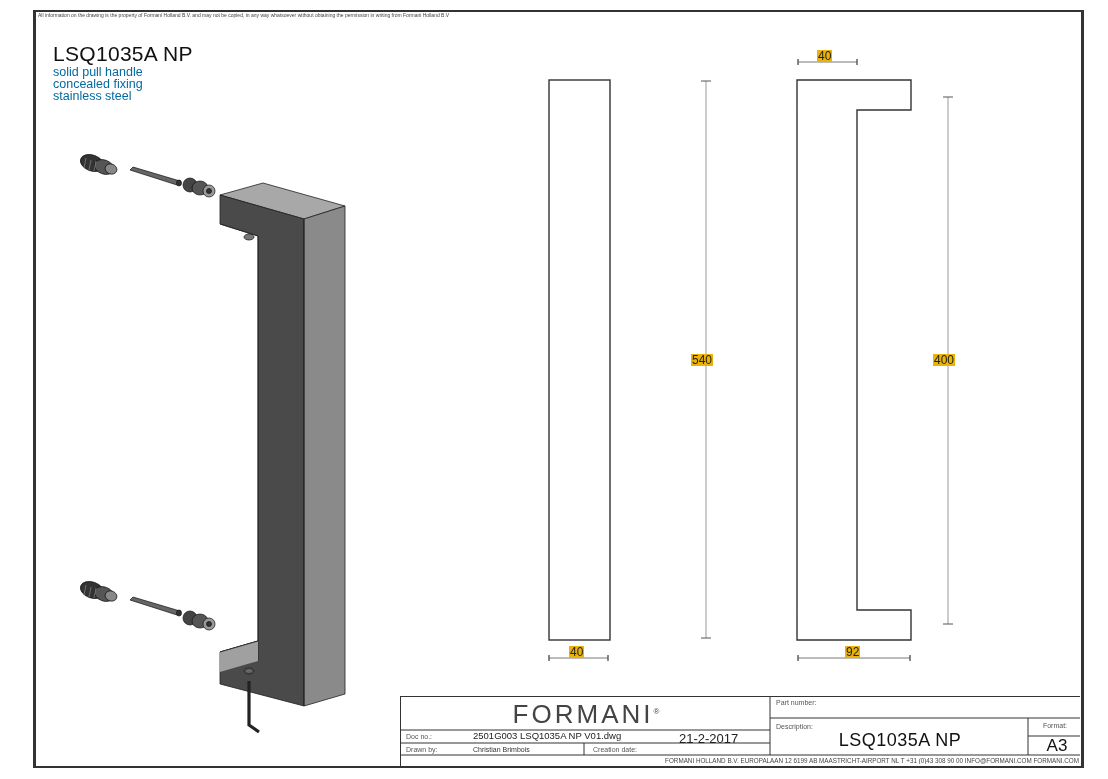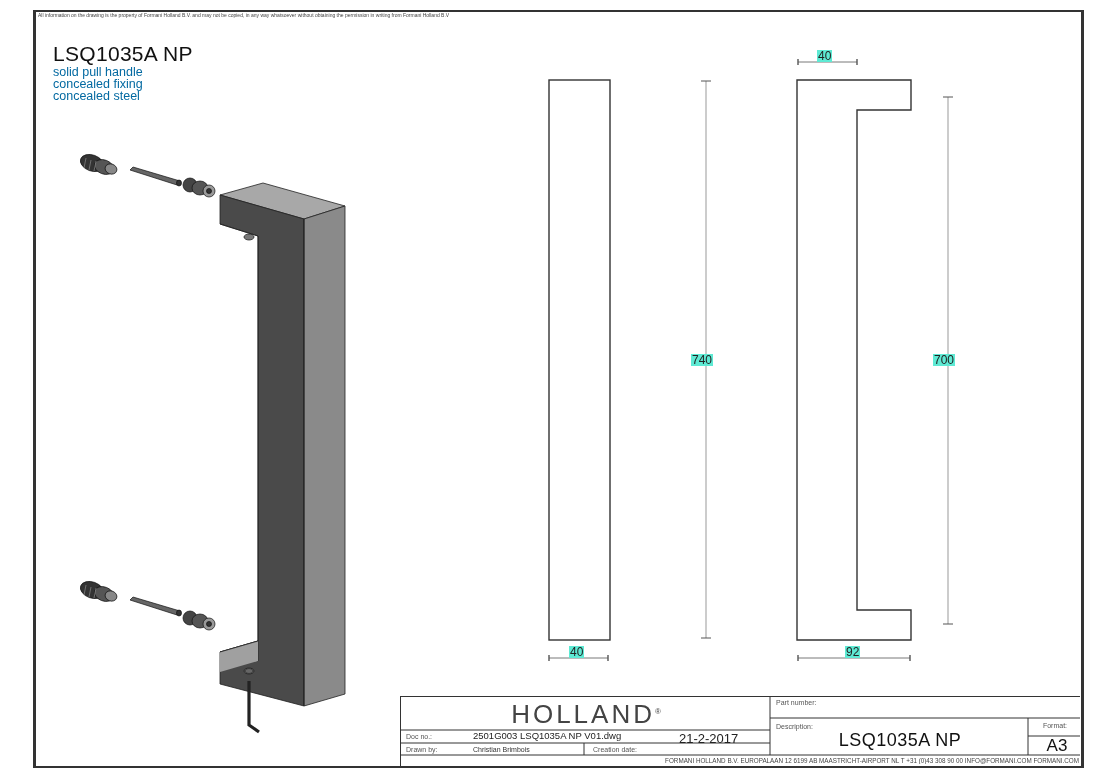--- a/index.html
+++ b/index.html
@@ -2,38 +2,38 @@
 <html><head>
 <meta charset="utf-8">
 <style>
   html, body { margin:0; padding:0; background:#ffffff; }
   body { width:1108px; height:779px; position:relative; overflow:hidden; font-family:"Liberation Sans", sans-serif; color:#111; }
   .frame { position:absolute; left:33px; top:10px; width:1045px; height:754px; border:2px solid #333; border-left-width:3px; border-right-width:3px; box-sizing:content-box; }
   .disclaimer { position:absolute; left:38px; top:12px; font-size:5px; color:#444; white-space:nowrap; }
   .title { position:absolute; left:53px; top:42px; font-size:21px; color:#111; letter-spacing:0.3px; }
   .sub { position:absolute; left:53px; font-size:12.5px; color:#0369a1; line-height:13px; }
   svg.draw { position:absolute; left:0; top:0; }
-  .dimtxt { position:absolute; font-size:12px; color:#222; background:#5eead4; padding:0 1px; line-height:12px; }
+  .dimtxt { position:absolute; font-size:12px; color:#222; background:#eab308; padding:0 1px; line-height:12px; }
   .tb { position:absolute; left:400px; top:696px; width:680px; height:70px; border-top:1.5px solid #333; border-left:1.5px solid #333; box-sizing:border-box; }
   .cell { position:absolute; box-sizing:border-box; font-size:7.5px; color:#333;text-align:right; }
   .brand { position:absolute; left:0; top:0; width:370px; height:34px; text-align:center; font-size:26px; font-weight:normal; color:#444; letter-spacing:3px; line-height:34px; }
   .brand sup { font-size:8px; letter-spacing:0; vertical-align:top; position:relative; top:-2px; }
   .lbl { font-size:7px; color:#555; }
   .val { font-size:9.5px; color:#222; }
 </style>
 </head>
 <body>
 
 <div class="frame"></div>
 <div class="disclaimer">All information on the drawing is the property of Formani Holland B.V. and may not be copied, in any way whatsoever without obtaining the permission in writing from Formani Holland B.V</div>
 
 <div class="title">LSQ1035A NP</div>
 <div class="sub" style="top:66px">solid pull handle</div>
 <div class="sub" style="top:78px">concealed fixing</div>
-<div class="sub" style="top:90px">concealed steel</div>
+<div class="sub" style="top:90px">stainless steel</div>
 
 <svg class="draw" width="1108" height="779" viewBox="0 0 1108 779">
 
   <g stroke="#222" stroke-width="0.8" stroke-linejoin="round">
 
     <polygon points="220,195 263,183 345,206 304,219" fill="#a8a8a8"></polygon>
 
     <polygon points="220,195 304,219 304,235 260,222 220,223" fill="#4a4a4a" stroke="none"></polygon>
 
     <polygon points="220,195 304,219 304,706 220,684 220,652 258,641 258,236 220,224" fill="#4a4a4a"></polygon>
@@ -137,27 +137,27 @@
     <line x1="400" y1="755" x2="1080" y2="755"></line>
     <line x1="770" y1="696" x2="770" y2="755"></line>
     <line x1="584" y1="743" x2="584" y2="755"></line>
     <line x1="770" y1="718" x2="1080" y2="718"></line>
     <line x1="1028" y1="718" x2="1028" y2="755"></line>
     <line x1="1028" y1="736" x2="1080" y2="736"></line>
   </g>
 </svg>
 
 <div class="dimtxt" style="left:569px;top:646px">40</div>
-<div class="dimtxt" style="left:691px;top:354px">740</div>
+<div class="dimtxt" style="left:691px;top:354px">540</div>
 <div class="dimtxt" style="left:817px;top:50px">40</div>
 <div class="dimtxt" style="left:845px;top:646px">92</div>
-<div class="dimtxt" style="left:933px;top:354px">700</div>
+<div class="dimtxt" style="left:933px;top:354px">400</div>
 
 <div class="tb">
-  <div class="brand"><span>HOLLAND</span><sup>®</sup></div>
+  <div class="brand"><span>FORMANI</span><sup>®</sup></div>
 
   <div class="cell lbl" style="left:5px;top:36px">Doc no.:</div>
   <div class="cell val" style="left:72px;top:33px">2501G003 LSQ1035A NP V01.dwg</div>
 
   <div class="cell lbl" style="left:5px;top:49px">Drawn by:</div>
   <div class="cell lbl" style="left:72px;top:49px;color:#333">Christian Brimbois</div>
   <div class="cell lbl" style="left:192px;top:49px">Creation date:</div>
   <div class="cell val" style="left:278px;top:34px;font-size:13px">21-2-2017</div>
 
   <div class="cell lbl" style="left:375px;top:2px">Part number:</div>

